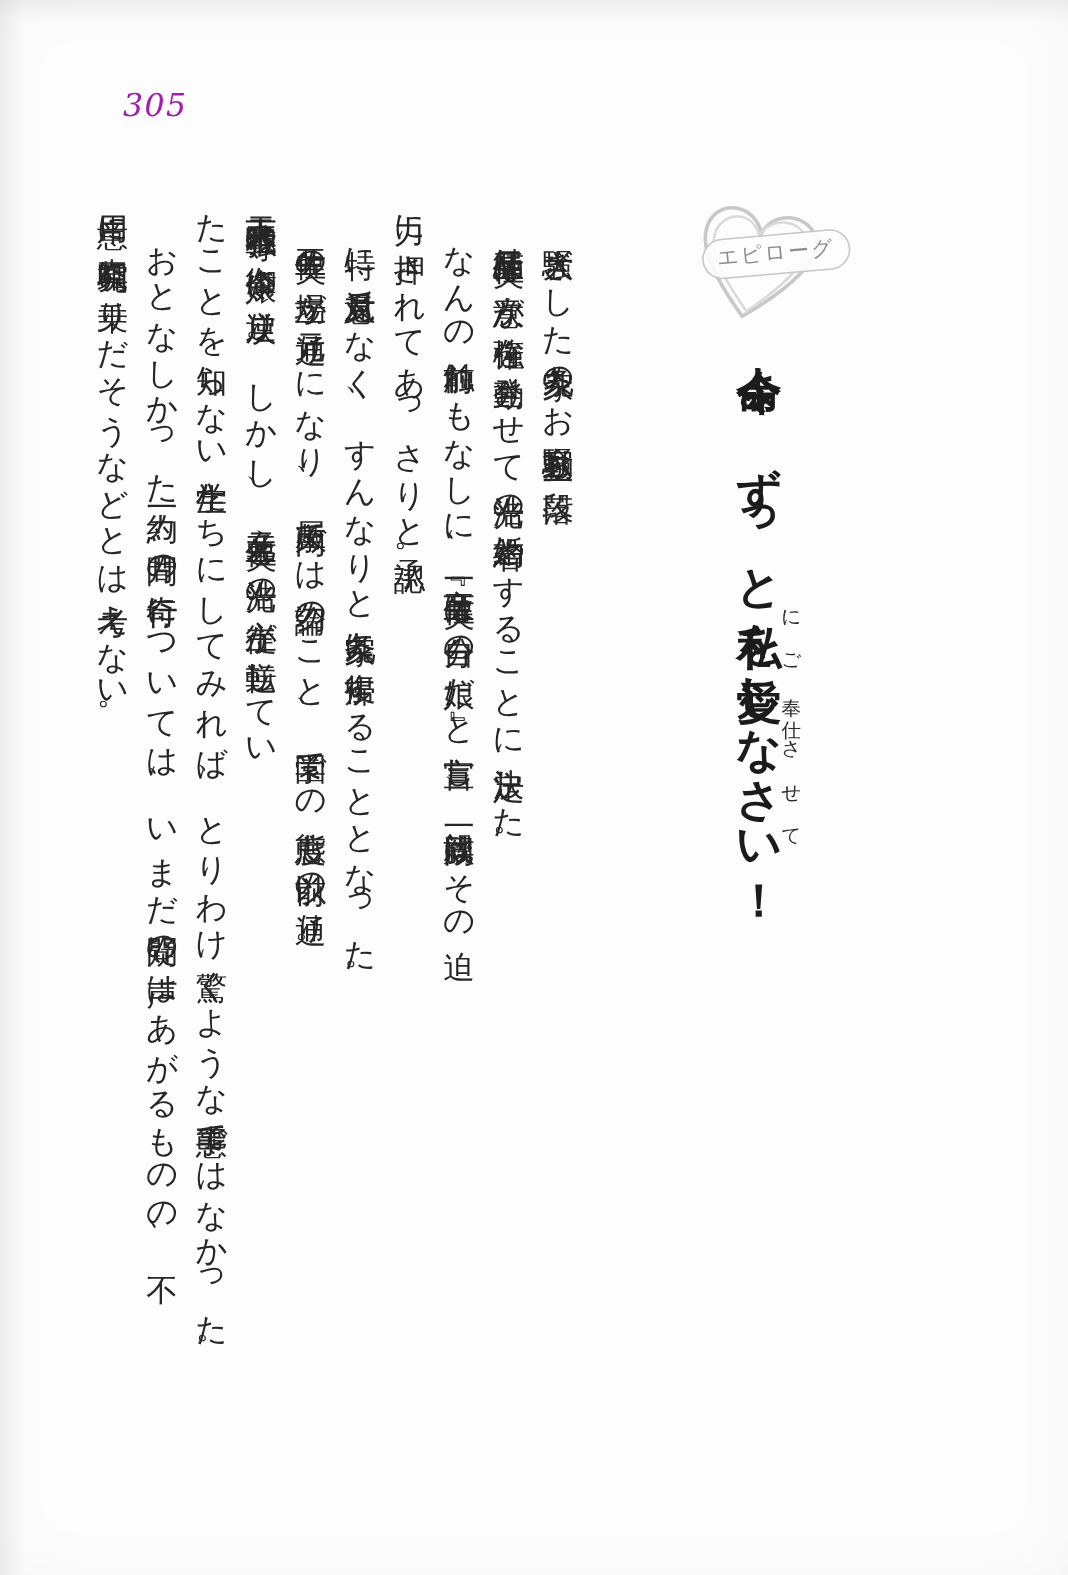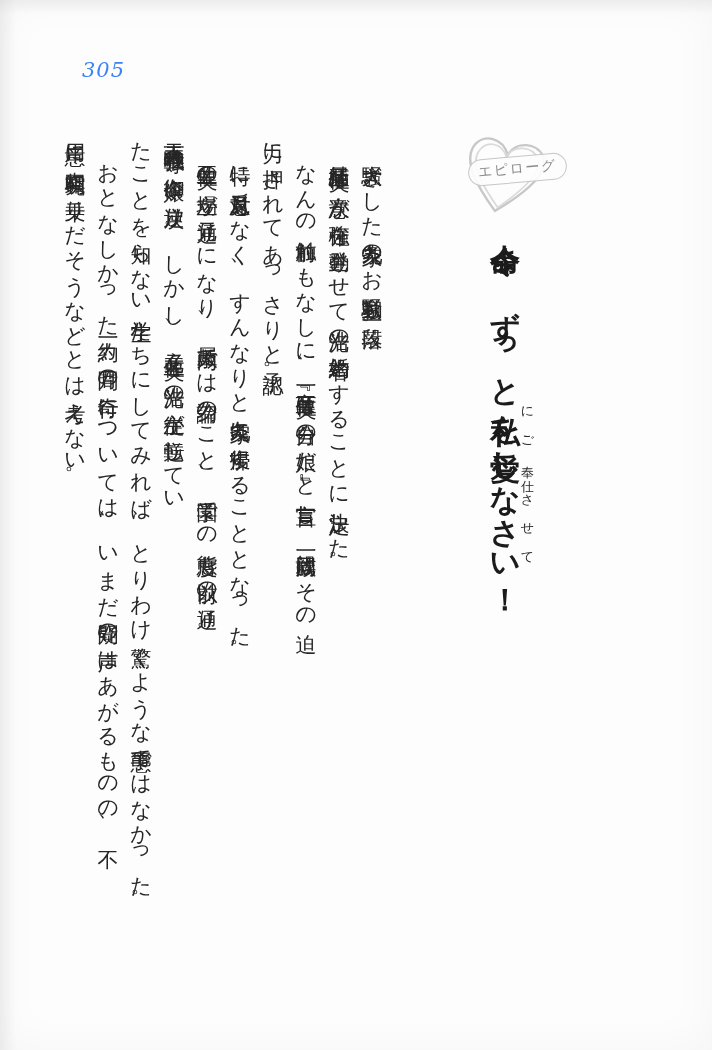--- a/index.html
+++ b/index.html
@@ -32,21 +32,21 @@
     pointer-events: none;
   }
   .page-number {
     position: absolute;
     left: 82px;
     top: 58px;
     font-family: "DejaVu Serif", serif;
     font-style: italic;
     font-size: 21px;
     letter-spacing: 1px;
-    color: #3b82f6;
+    color: #a21caf;
   }
   
   .heart-wrap {
     position: absolute;
     left: 448px;
     top: 116px;
     width: 116px;
     height: 112px;
   }
   .heart-svg {

